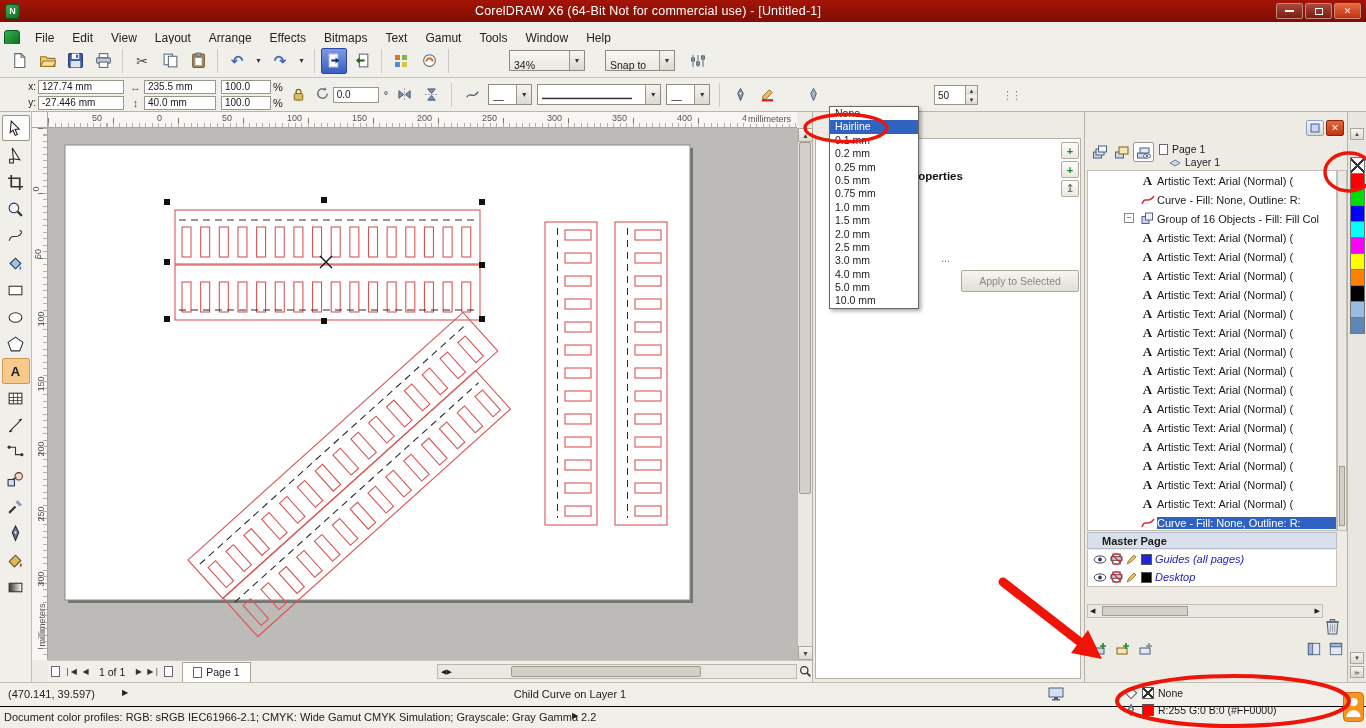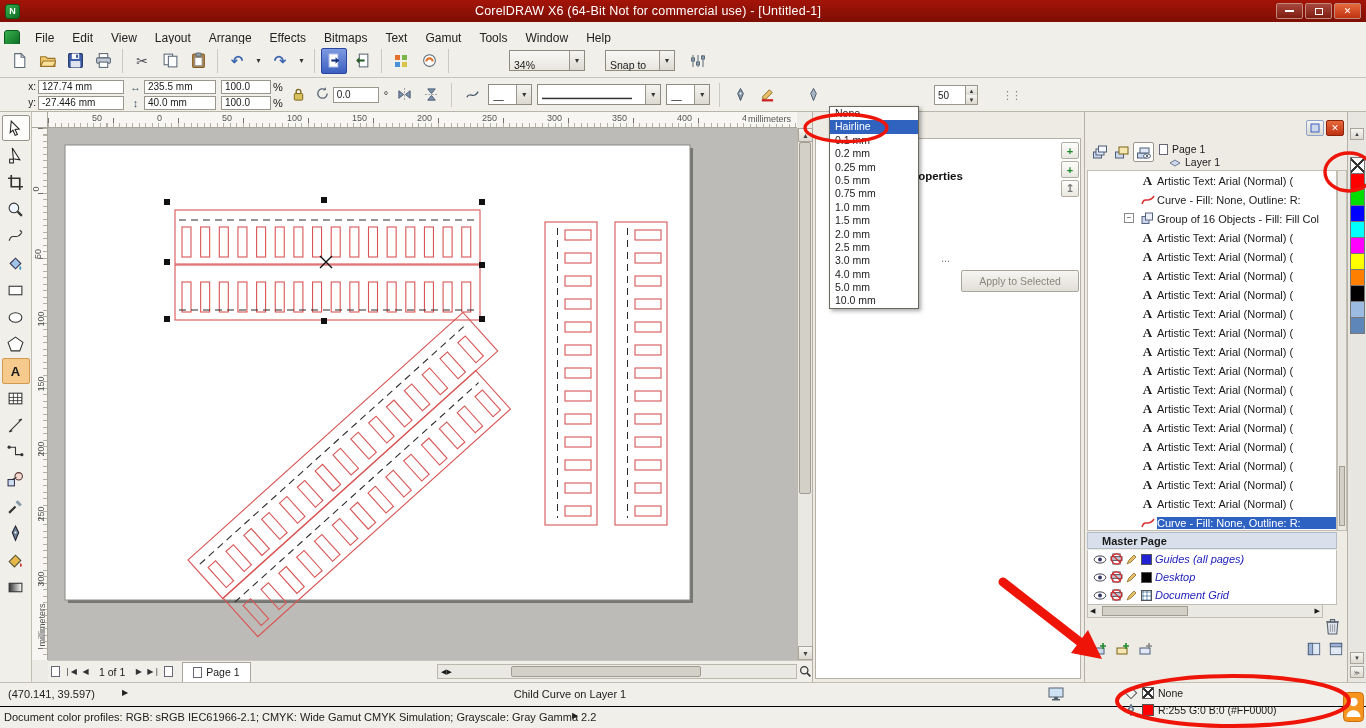--- a/index.html
+++ b/index.html
@@ -888,38 +888,20 @@
             <rect x="3" y="8" width="8" height="4" fill="#fff" stroke="#556"></rect>
             <circle cx="7" cy="6.5" r="5.5" fill="none" stroke="#d22" stroke-width="1.3"></circle>
             <path d="M3 2.5l8 8" stroke="#d22" stroke-width="1.3"></path>
           </svg>
           <svg width="12" height="12" viewBox="0 0 12 12">
             <path d="M1 11l2-4 5-5 2 2-5 5z" fill="#e8c06a" stroke="#8a6a22" stroke-width=".8"></path>
           </svg>
           <span class="msw" style="background:#000000"></span>
           <span class="mlabel">Desktop</span>
         </div>
-        <div class="m-row">
-          <svg width="14" height="11" viewBox="0 0 14 11">
-            <ellipse cx="7" cy="5.5" rx="5.8" ry="3.6" fill="#fff" stroke="#445"></ellipse>
-            <circle cx="7" cy="5.5" r="1.9" fill="#336"></circle>
-          </svg>
-          <svg width="13" height="12" viewBox="0 0 14 13">
-            <rect x="3" y="1" width="8" height="3" fill="#fff" stroke="#556"></rect>
-            <rect x="1" y="4" width="12" height="4" fill="#c3c9d4" stroke="#556"></rect>
-            <rect x="3" y="8" width="8" height="4" fill="#fff" stroke="#556"></rect>
-            <circle cx="7" cy="6.5" r="5.5" fill="none" stroke="#d22" stroke-width="1.3"></circle>
-            <path d="M3 2.5l8 8" stroke="#d22" stroke-width="1.3"></path>
-          </svg>
-          <svg width="12" height="12" viewBox="0 0 12 12">
-            <path d="M1 11l2-4 5-5 2 2-5 5z" fill="#e8c06a" stroke="#8a6a22" stroke-width=".8"></path>
-          </svg>
-          <span class="msw grid"></span>
-          <span class="mlabel">Document Grid</span>
-        </div>
       </div>
     <div class="om-hscroll">
       <span style="font-size:7px;padding-left:2px;">◀</span>
       <div class="om-hthumb"></div>
       <span style="font-size:7px;padding-right:2px;">▶</span>
     </div>
     <div class="trash"><svg width="15" height="17" viewBox="0 0 14 16">
           <path d="M2 4h10l-1 11H3z" fill="#dfe3ea" stroke="#55606e"></path>
           <path d="M1 3.5h12" stroke="#55606e"></path>
           <path d="M5 1.5h4v2H5z" fill="#dfe3ea" stroke="#55606e"></path>

